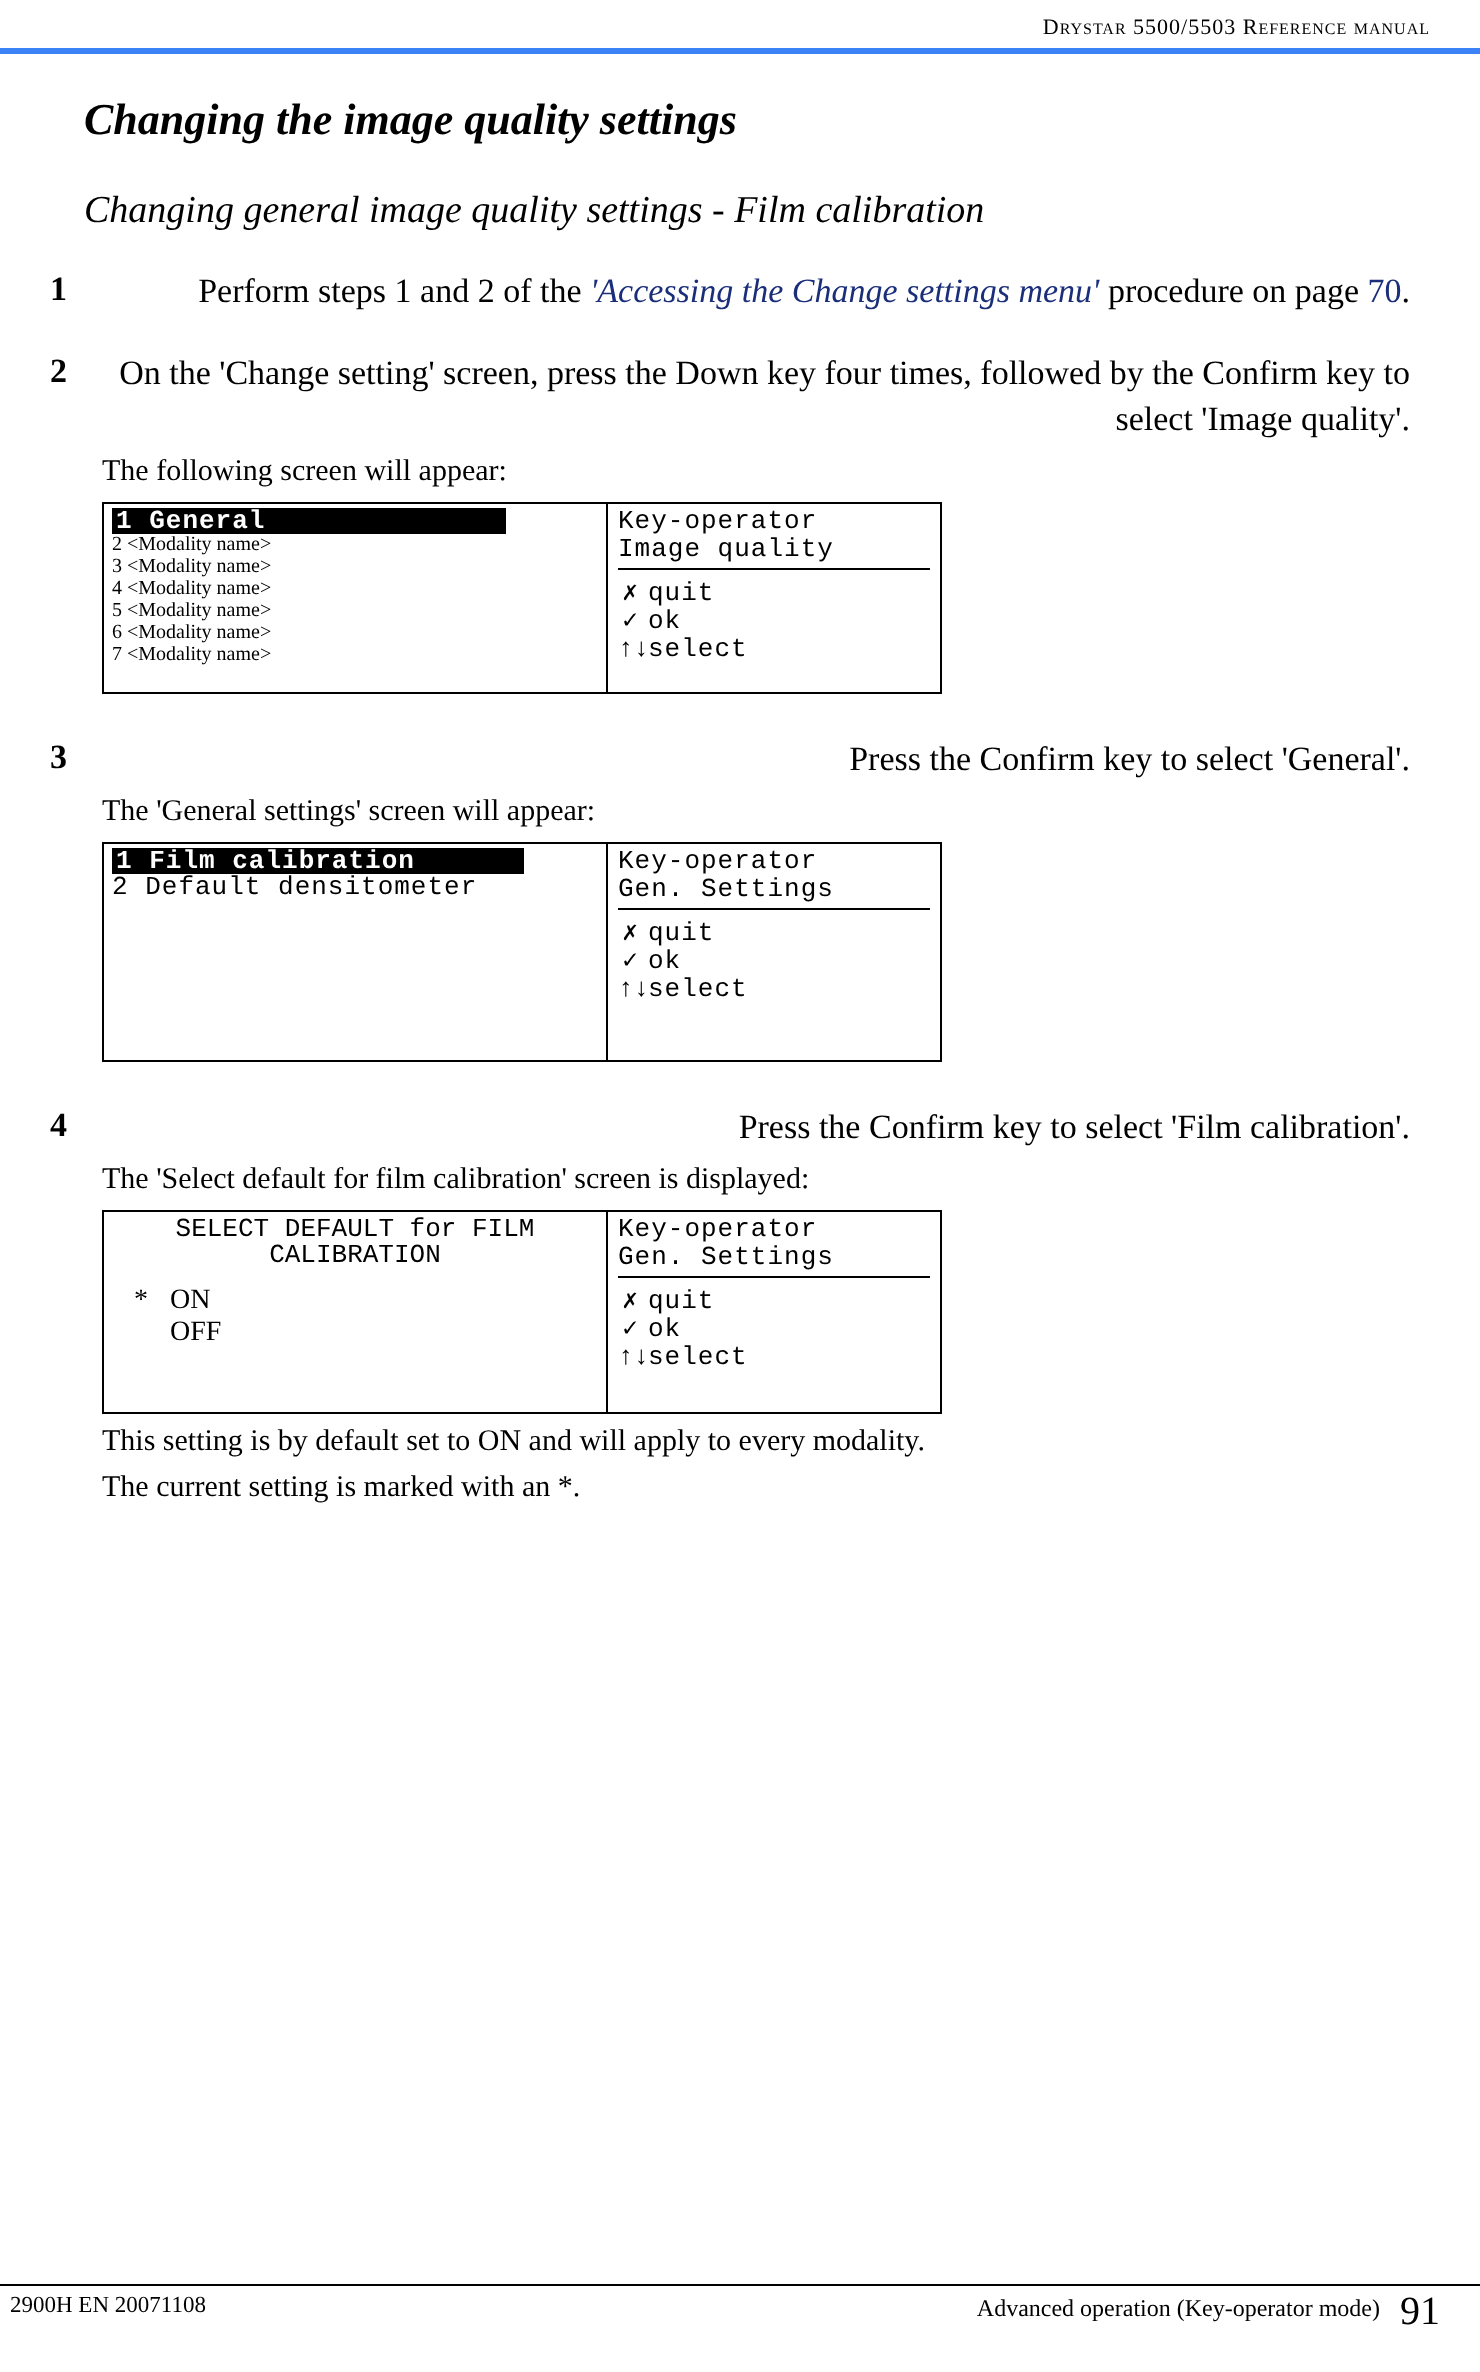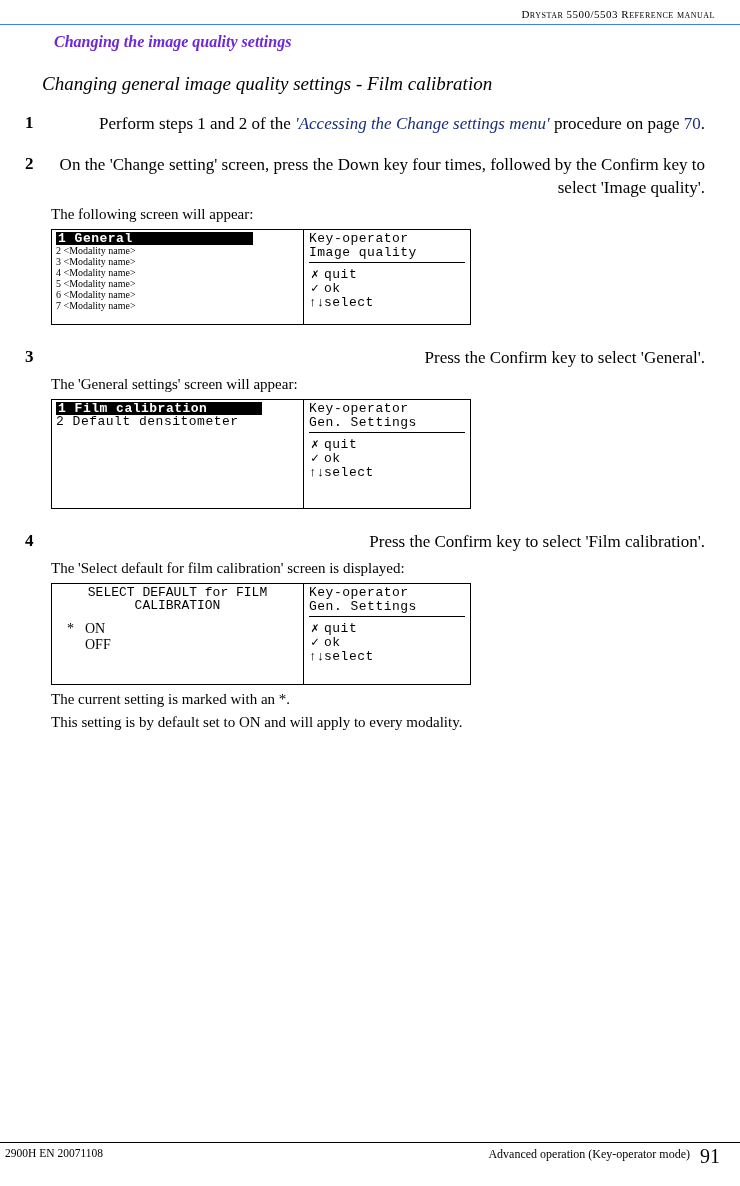--- a/index.html
+++ b/index.html
@@ -8,35 +8,35 @@
       width: 740px;
       height: 1186px;
       position: relative;
       background: #fff;
       color: #000;
     }
     .header {
       text-align: right;
       font-size: 11px;
       padding: 8px 25px 4px 0;
-      border-bottom: 1px solid #3b82f6;
-      margin-bottom: 8px;
+      border-bottom: 3px solid #3b82f6;
+      margin-bottom: 20px;
       font-variant: small-caps;
       letter-spacing: 0.5px;
     }
     .content {
       padding: 0 35px 0 30px;
     }
     .section-title {
       font-style: italic;
       font-weight: bold;
-      font-size: 16px;
-      color: #6d28d9;
+      font-size: 22px;
+      color: #000000;
       margin-bottom: 22px;
-      margin-left: 24px;
+      margin-left: 12px;
     }
     .subsection-title {
       font-style: italic;
       font-size: 19px;
       margin-bottom: 18px;
       margin-left: 12px;
     }
     .step {
       display: flex;
       margin-bottom: 18px;
@@ -310,22 +310,22 @@
                 <span class="sym">✓</span>
                 <span class="pixelfont">ok</span>
               </div>
             <div class="right-menu-row">
                 <span class="sym">↑↓</span>
                 <span class="pixelfont">select</span>
               </div>
           </div>
         </div>
       </div>
+      <div class="sub-text">This setting is by default set to ON and will apply to every modality.</div>
       <div class="sub-text">The current setting is marked with an *.</div>
-      <div class="sub-text">This setting is by default set to ON and will apply to every modality.</div>
     </div>
   </div>
 
 </div>
 
 <div class="footer">
   <span class="footer-left">2900H EN 20071108</span>
   <span class="footer-center">Advanced operation (Key-operator mode)</span>
   <span class="footer-right">91</span>
 </div>

